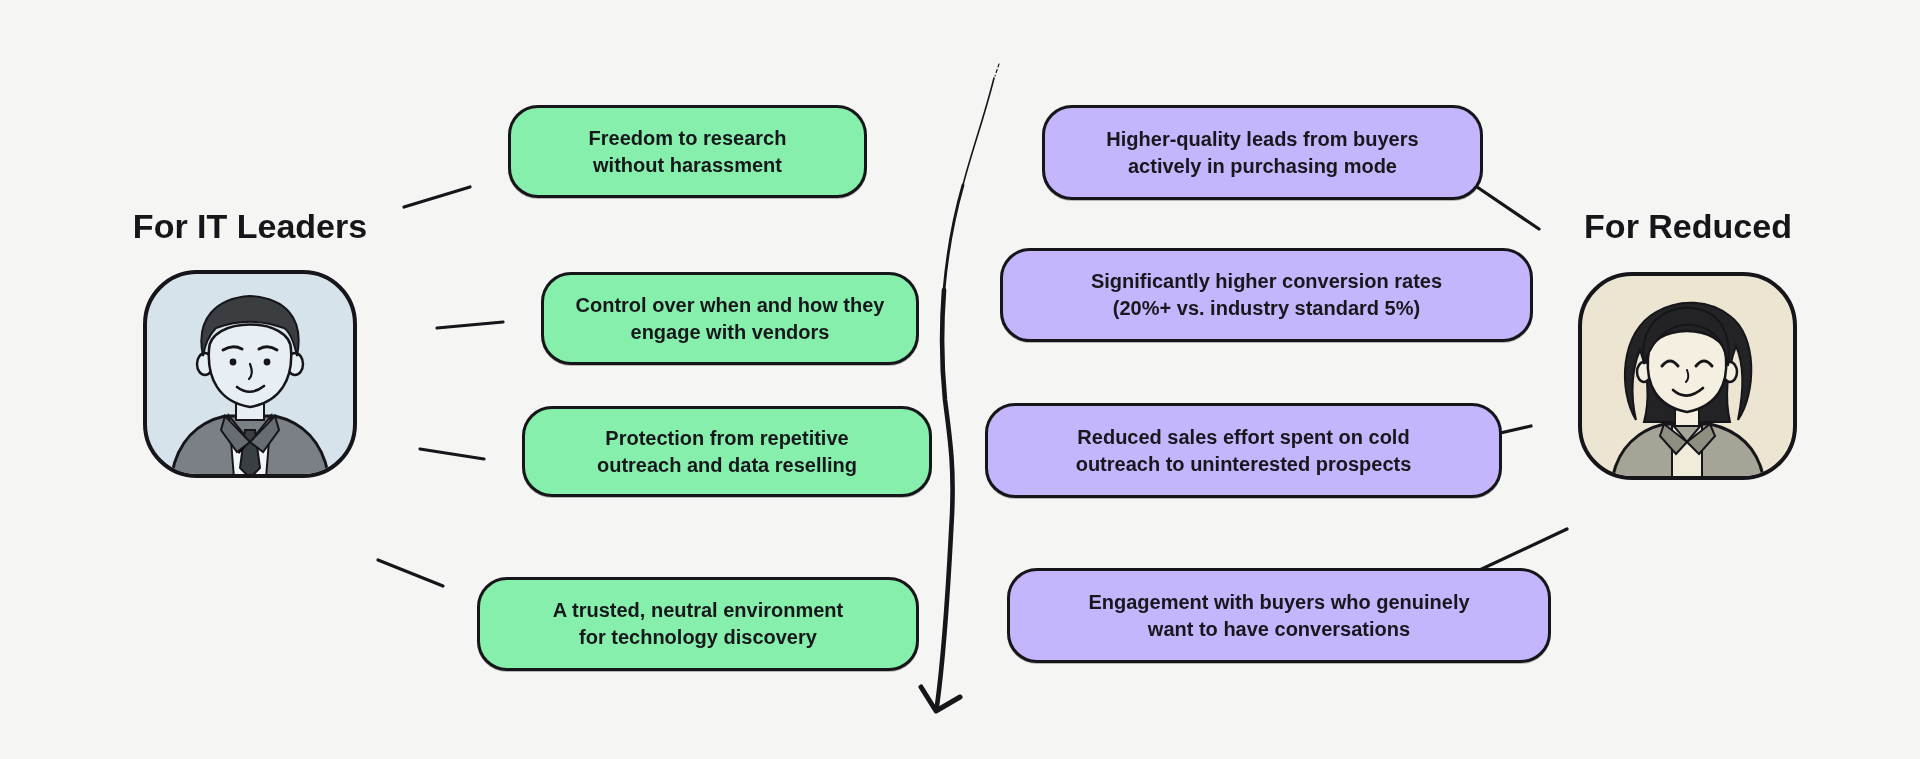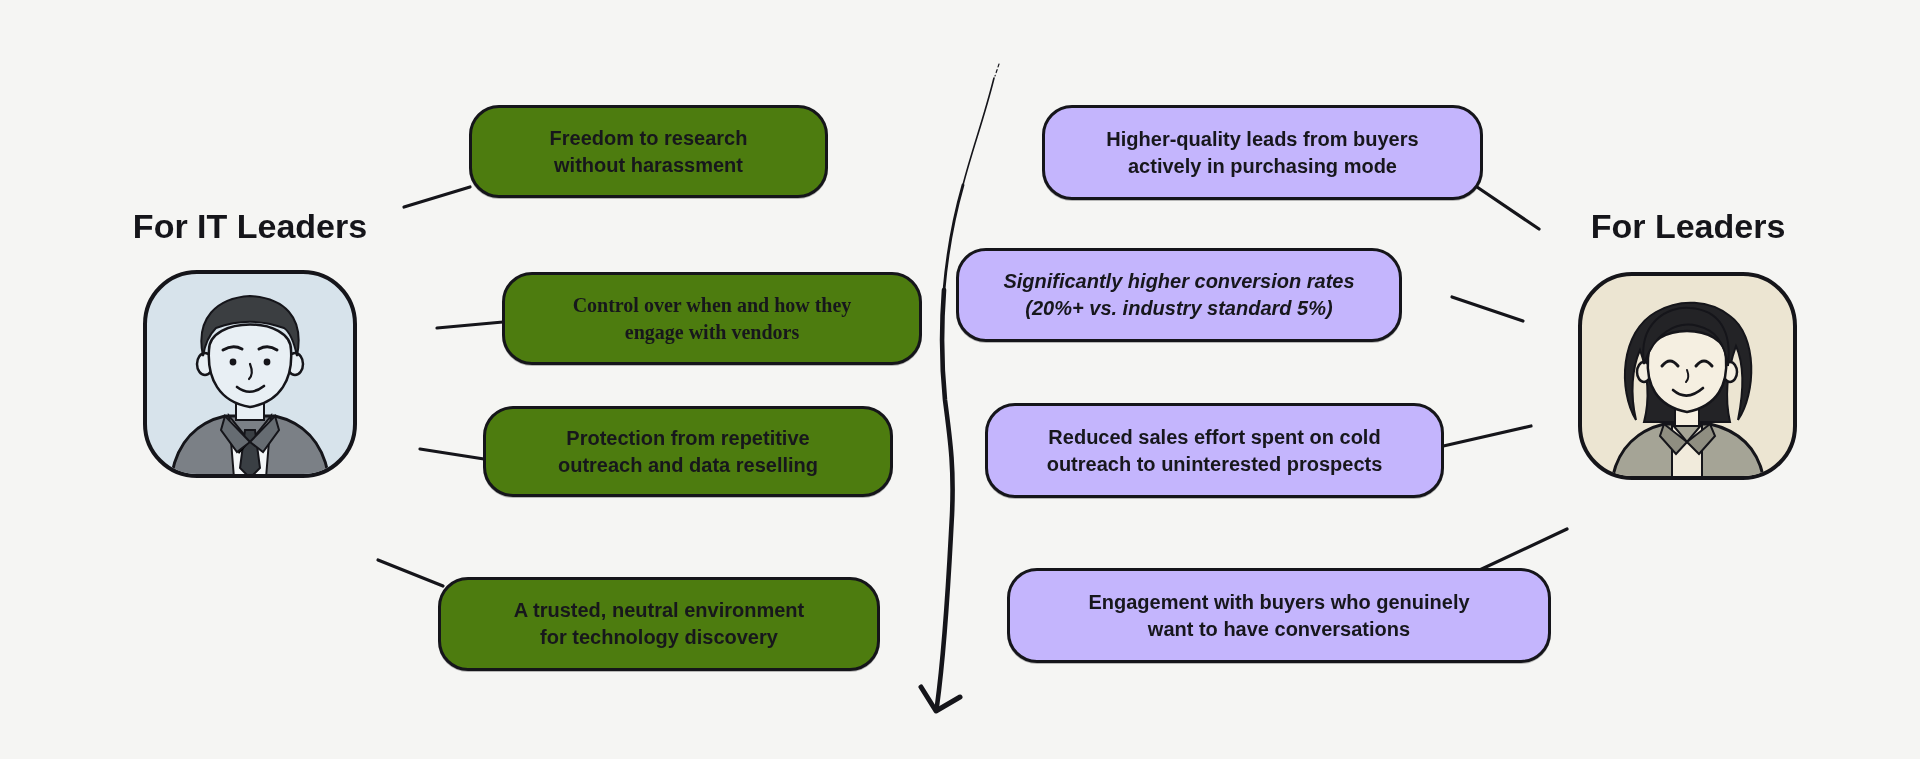--- a/index.html
+++ b/index.html
@@ -29,21 +29,21 @@
     text-align: center;
     font-size: 20px;
     line-height: 27px;
     font-weight: bold;
     color: #17171c;
     white-space: pre-line;
     padding: 0 12px;
     box-sizing: border-box;
     box-shadow: 0 1px 0 rgba(0,0,0,0.25);
   }
-  .card.left  { background: #4d7c0f; }
+  .card.left  { background: #86efac; margin-left: 39px; }
   .card.right { background: #c4b5fd; }
   .group-title {
     position: absolute;
     z-index: 2;
     width: 240px;
     text-align: center;
     font-size: 34px;
     font-weight: bold;
     color: #15151a;
   }
@@ -105,28 +105,28 @@
         <circle cx="90" cy="92" r="3.4" fill="#15151a"></circle>
         <circle cx="124" cy="92" r="3.4" fill="#15151a"></circle>
         <path d="M107 94 Q111 104 106 109" fill="none" stroke="#15151a" stroke-width="2.2" stroke-linecap="round"></path>
         <path d="M94 117 Q107 127 121 116" fill="none" stroke="#15151a" stroke-width="2.6" stroke-linecap="round"></path>
       </g>
     </svg>
   </div>
 
   <div class="card left" style="left:469px; top:105px; width:359px; height:93px;">Freedom to research
 without harassment</div>
-  <div class="card left" style="left:502px; top:272px; width:420px; height:93px;font-family:Liberation Serif, serif;">Control over when and how they
+  <div class="card left" style="left:502px; top:272px; width:378px; height:93px;">Control over when and how they
 engage with vendors</div>
   <div class="card left" style="left:483px; top:406px; width:410px; height:91px;">Protection from repetitive
 outreach and data reselling</div>
   <div class="card left" style="left:438px; top:577px; width:442px; height:94px;">A trusted, neutral environment
 for technology discovery</div>
 
-  <div class="group-title" style="left:1568px; top:207px;">For Leaders</div>
+  <div class="group-title" style="left:1568px; top:207px;">For Reduced</div>
 
   <div class="avatar" style="left:1578px; top:272px; width:219px; height:208px;">
     <svg viewBox="0 0 219 208" width="219" height="208">
       <defs>
         <clipPath id="clipR">
             <rect x="4" y="4" width="211" height="200" rx="50"></rect>
           </clipPath>
       </defs>
       <rect x="2" y="2" width="215" height="204" rx="52" fill="#ece5d2" stroke="#15151a" stroke-width="4"></rect>
       <g clip-path="url(#clipR)">
@@ -143,20 +143,20 @@
         <path d="M84 94 Q92 84 100 94" fill="none" stroke="#15151a" stroke-width="3" stroke-linecap="round"></path>
         <path d="M118 94 Q126 84 134 94" fill="none" stroke="#15151a" stroke-width="3" stroke-linecap="round"></path>
         <path d="M109 98 Q112 106 108 110" fill="none" stroke="#15151a" stroke-width="2" stroke-linecap="round"></path>
         <path d="M95 118 Q109 130 125 116" fill="none" stroke="#15151a" stroke-width="2.6" stroke-linecap="round"></path>
       </g>
     </svg>
   </div>
 
   <div class="card right" style="left:1042px; top:105px; width:441px; height:95px;">Higher-quality leads from buyers
 actively in purchasing mode</div>
-  <div class="card right" style="left:956px; top:248px; width:446px; height:94px;font-style:italic;">Significantly higher conversion rates
+  <div class="card right" style="left:1000px; top:248px; width:533px; height:94px;">Significantly higher conversion rates
 (20%+ vs. industry standard 5%)</div>
-  <div class="card right" style="left:985px; top:403px; width:459px; height:95px;text-align:center;">Reduced sales effort spent on cold
+  <div class="card right" style="left:985px; top:403px; width:517px; height:95px;text-align:center;">Reduced sales effort spent on cold
 outreach to uninterested prospects</div>
   <div class="card right" style="left:1007px; top:568px; width:544px; height:95px;">Engagement with buyers who genuinely
 want to have conversations</div>
 
 </div>
 
 </body></html>

